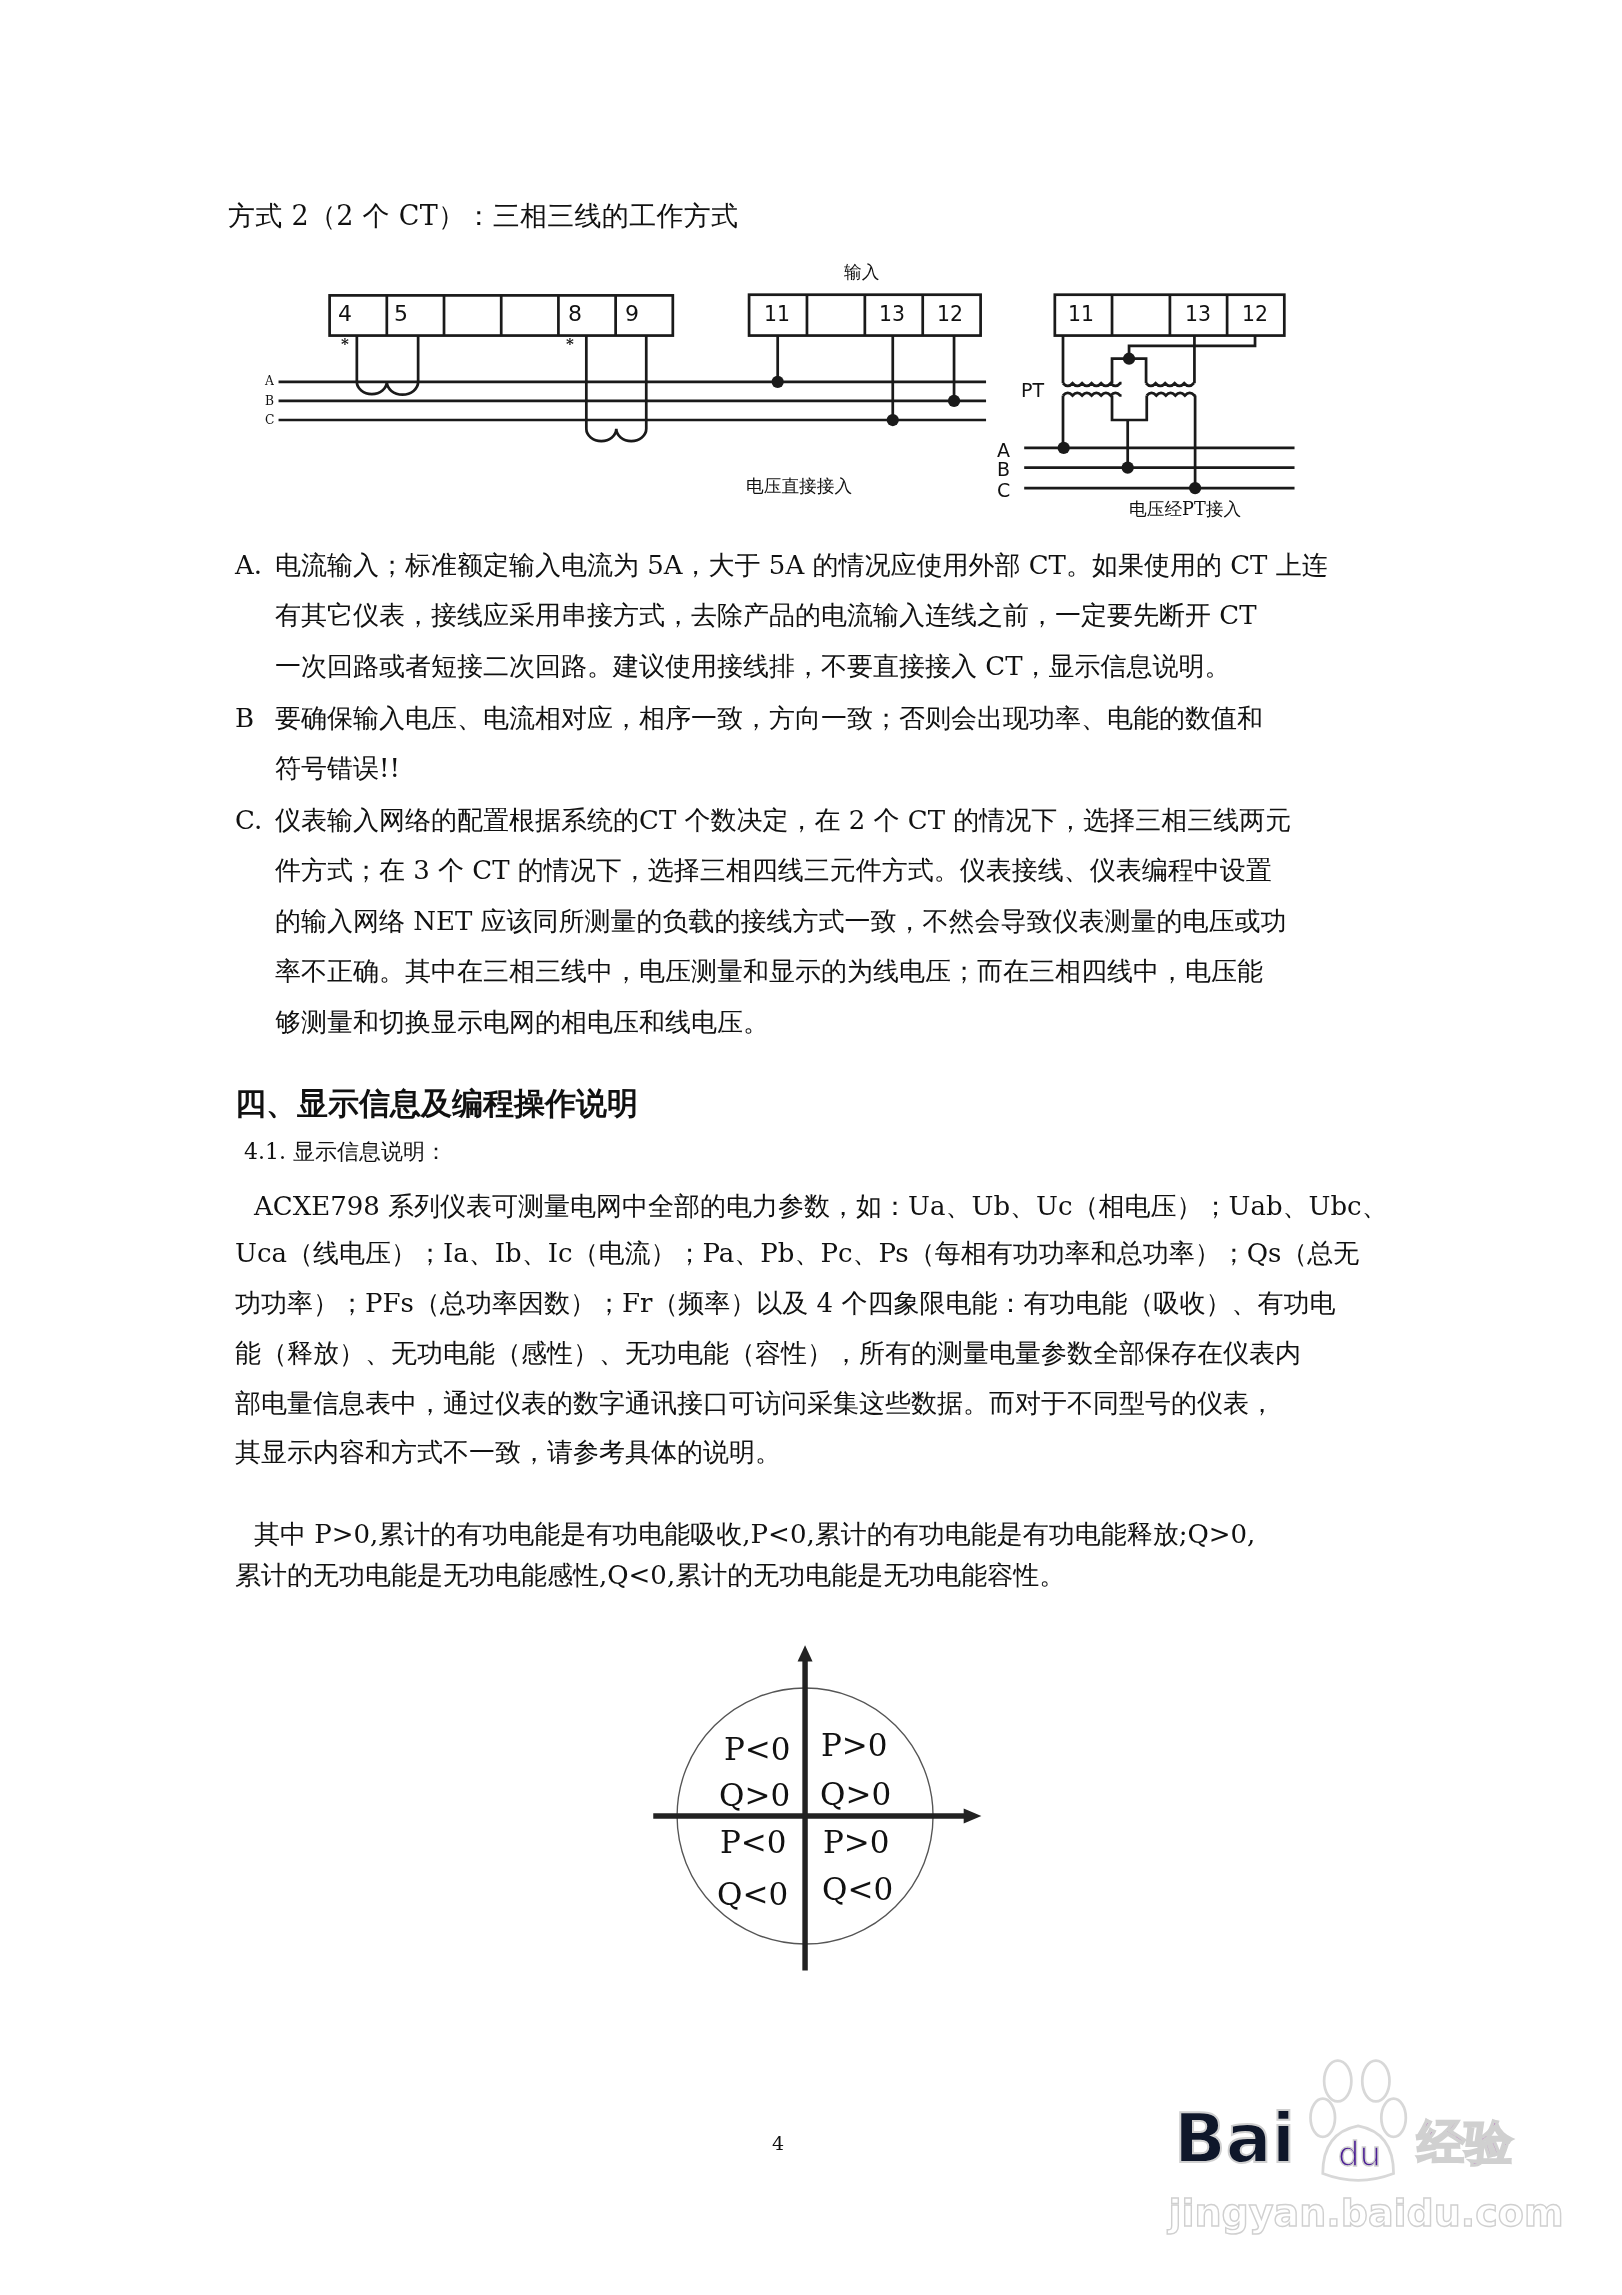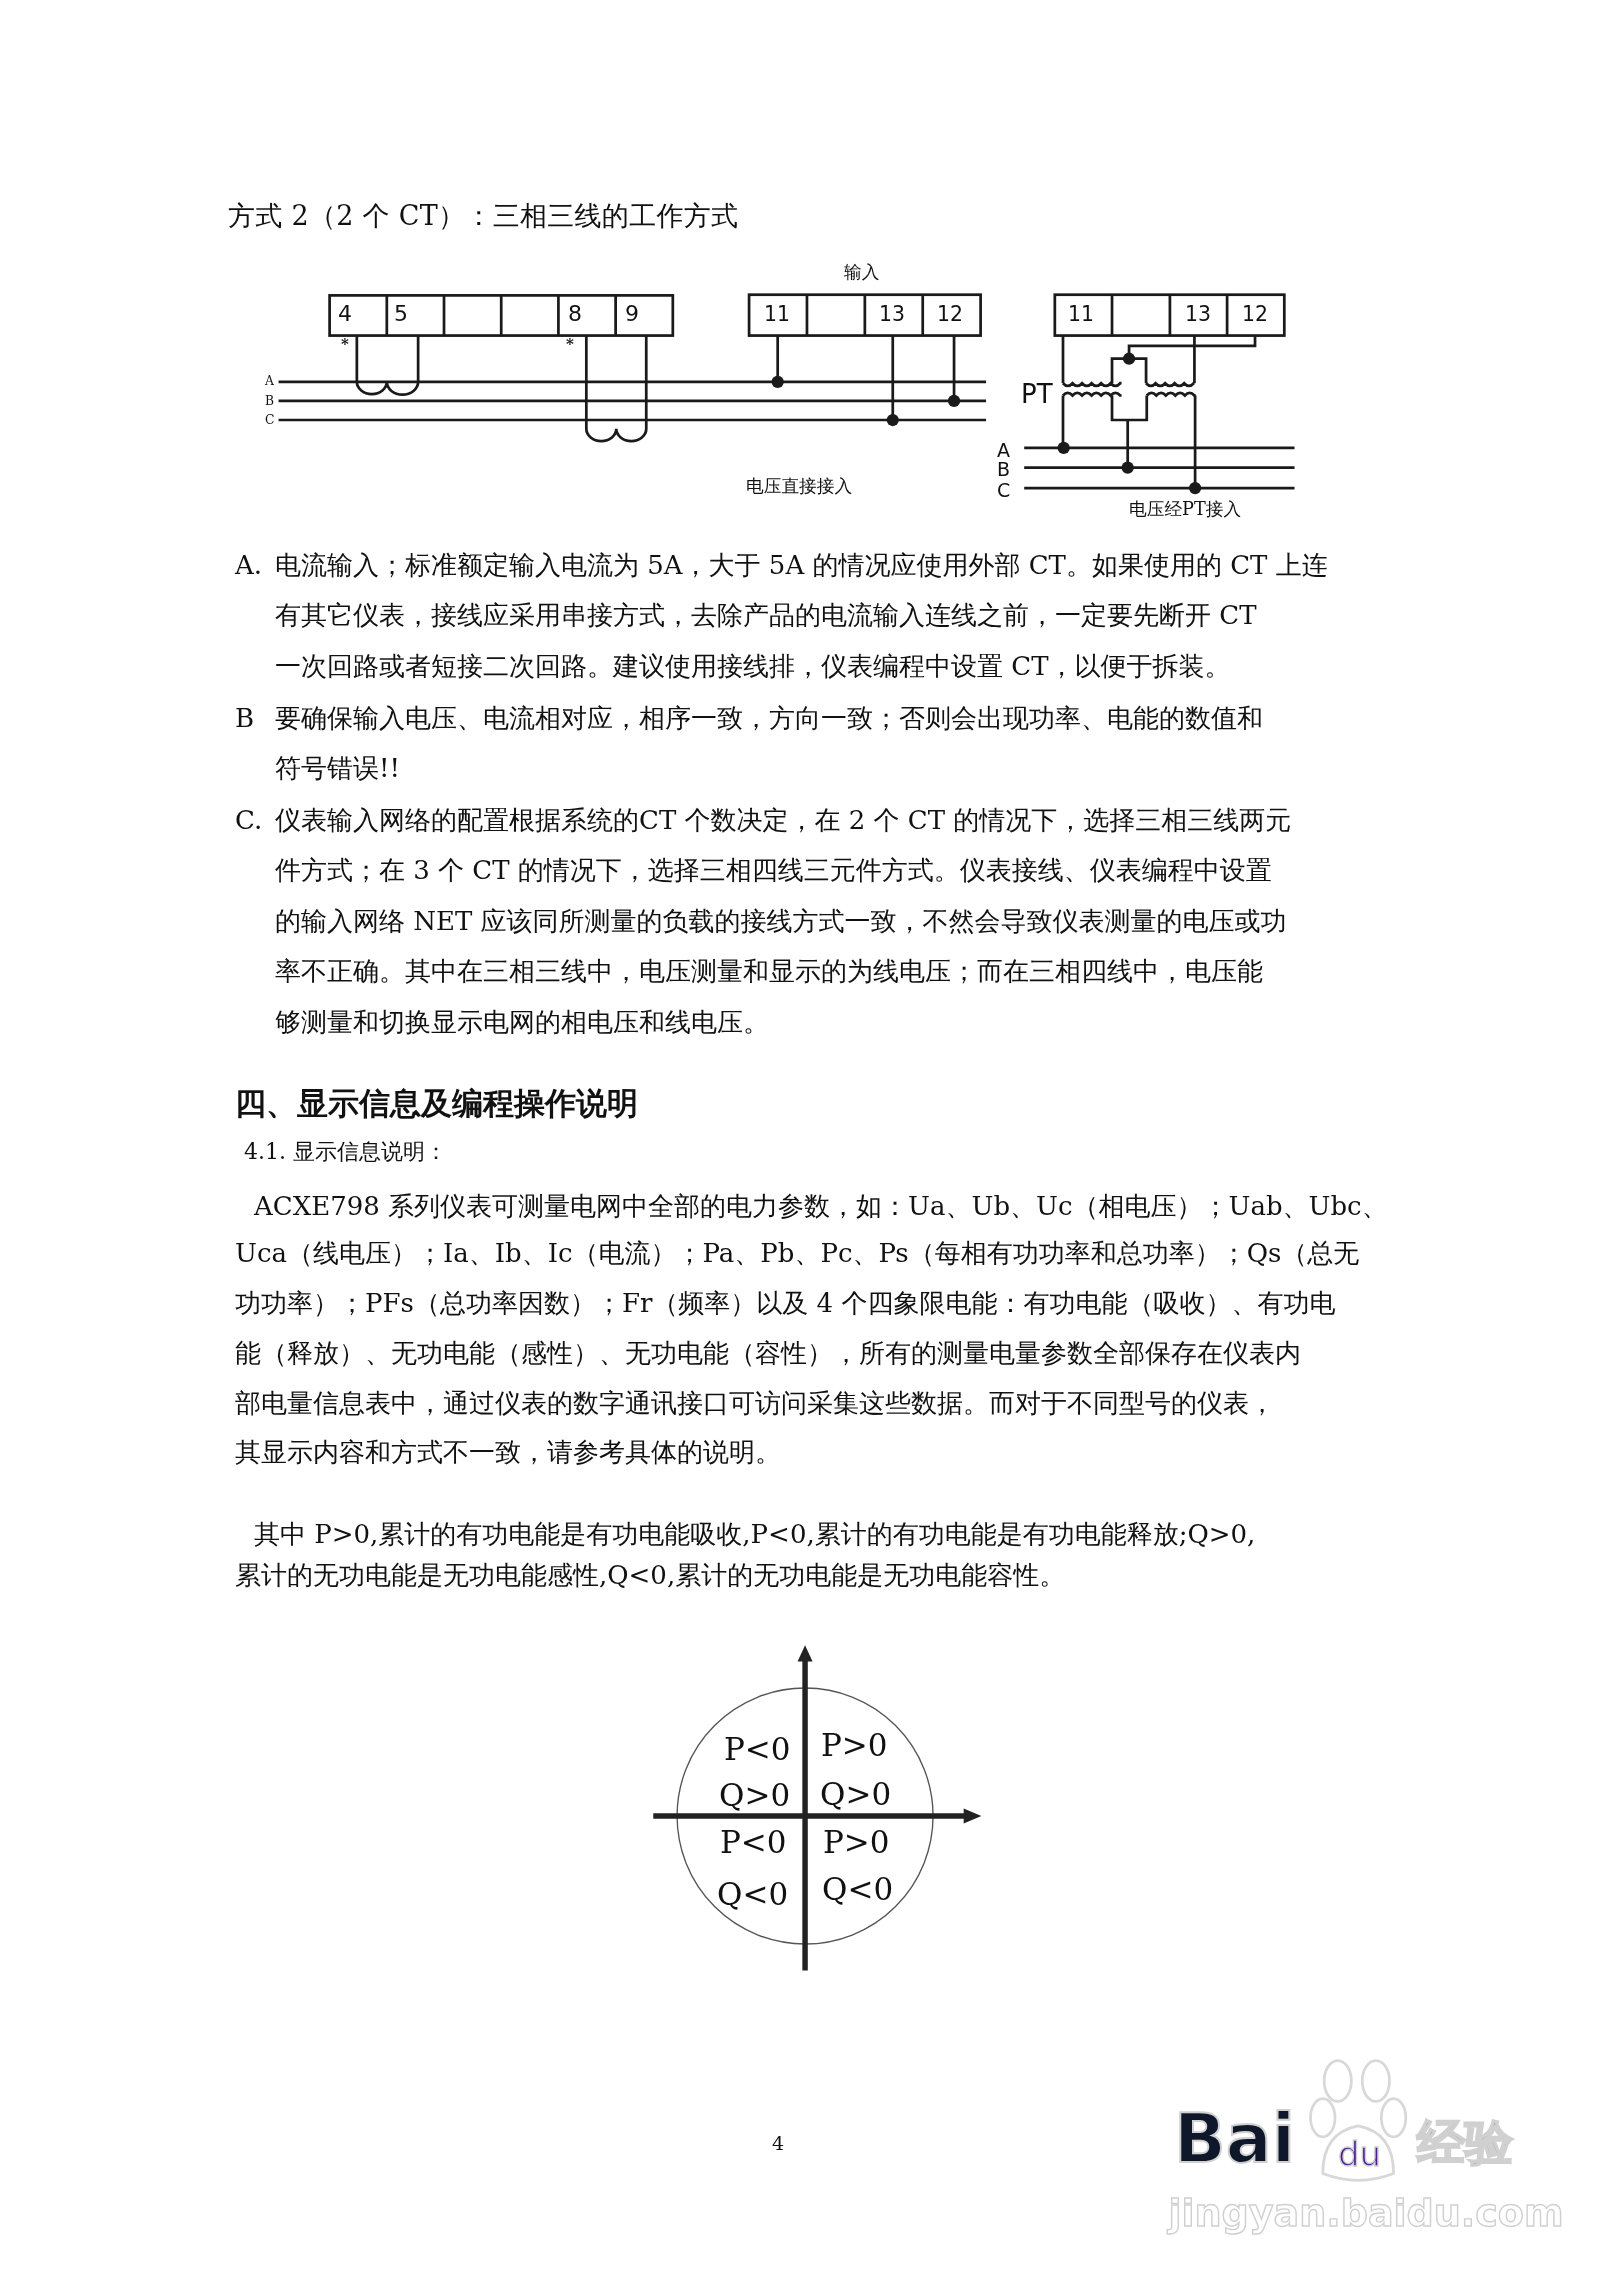--- a/index.html
+++ b/index.html
@@ -95,32 +95,32 @@
   <span class="abs" style="left:612px;top:15px;font-size:17.7px;">输入</span>
   <span class="abs" style="left:532px;top:57px;font-size:20.4px;font-family:'DejaVu Sans',sans-serif;">11</span>
   <span class="abs" style="left:647px;top:57px;font-size:20.4px;font-family:'DejaVu Sans',sans-serif;">13</span>
   <span class="abs" style="left:705px;top:57px;font-size:20.4px;font-family:'DejaVu Sans',sans-serif;">12</span>
   <span class="abs" style="left:514px;top:229px;font-size:17.7px;">电压直接接入</span>
 
   
   <span class="abs" style="left:836px;top:57px;font-size:20.4px;font-family:'DejaVu Sans',sans-serif;">11</span>
   <span class="abs" style="left:953px;top:57px;font-size:20.4px;font-family:'DejaVu Sans',sans-serif;">13</span>
   <span class="abs" style="left:1010px;top:57px;font-size:20.4px;font-family:'DejaVu Sans',sans-serif;">12</span>
-  <span class="abs" style="left:789px;top:134px;font-size:26px;font-family:'DejaVu Sans',sans-serif;">PT</span>
+  <span class="abs" style="left:789px;top:134px;font-size:19px;font-family:'DejaVu Sans',sans-serif;">PT</span>
   <span class="abs" style="left:765px;top:194px;font-size:19px;font-family:'DejaVu Sans',sans-serif;">A</span>
   <span class="abs" style="left:765px;top:213px;font-size:19px;font-family:'DejaVu Sans',sans-serif;">B</span>
   <span class="abs" style="left:765px;top:234px;font-size:19px;font-family:'DejaVu Sans',sans-serif;">C</span>
   <span class="abs" style="left:897px;top:252px;font-size:17.7px;">电压经PT接入</span>
 </div>
 
 <div>
   <span class="line" style="left:235px;top:552px;">A.</span>
   <span class="line" style="left:275px;top:552px;">电流输入；标准额定输入电流为 5A，大于 5A 的情况应使用外部 CT。如果使用的 CT 上连</span>
   <span class="line" style="left:275px;top:602px;">有其它仪表，接线应采用串接方式，去除产品的电流输入连线之前，一定要先断开 CT</span>
-  <span class="line" style="left:275px;top:653px;">一次回路或者短接二次回路。建议使用接线排，仪表编程中设置 CT，以便于拆装。</span>
+  <span class="line" style="left:275px;top:653px;">一次回路或者短接二次回路。建议使用接线排，不要直接接入 CT，显示信息说明。</span>
 
   <span class="line" style="left:235px;top:705px;">B</span>
   <span class="line" style="left:275px;top:705px;">要确保输入电压、电流相对应，相序一致，方向一致；否则会出现功率、电能的数值和</span>
   <span class="line" style="left:275px;top:755px;">符号错误!!</span>
 
   <span class="line" style="left:235px;top:807px;">C.</span>
   <span class="line" style="left:275px;top:807px;">仪表输入网络的配置根据系统的CT 个数决定，在 2 个 CT 的情况下，选择三相三线两元</span>
   <span class="line" style="left:275px;top:857px;">件方式；在 3 个 CT 的情况下，选择三相四线三元件方式。仪表接线、仪表编程中设置</span>
   <span class="line" style="left:275px;top:908px;">的输入网络 NET 应该同所测量的负载的接线方式一致，不然会导致仪表测量的电压或功</span>
   <span class="line" style="left:275px;top:958px;text-align:center;">率不正确。其中在三相三线中，电压测量和显示的为线电压；而在三相四线中，电压能</span>

